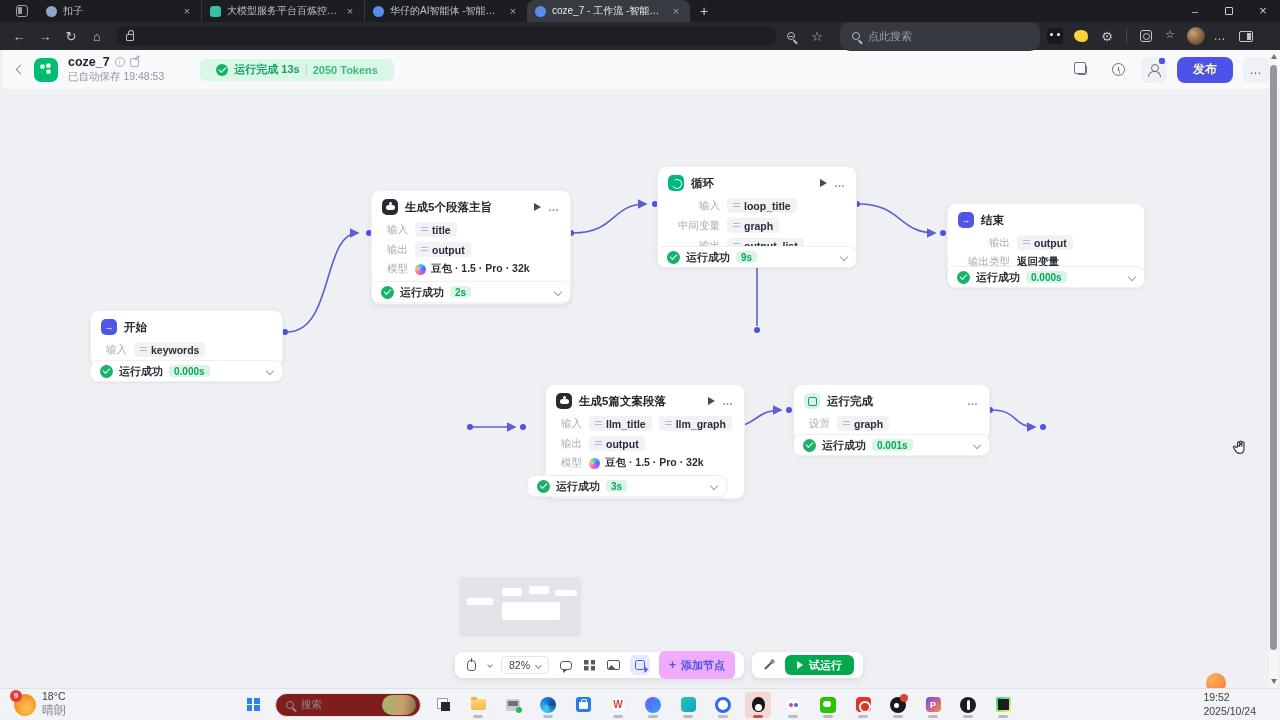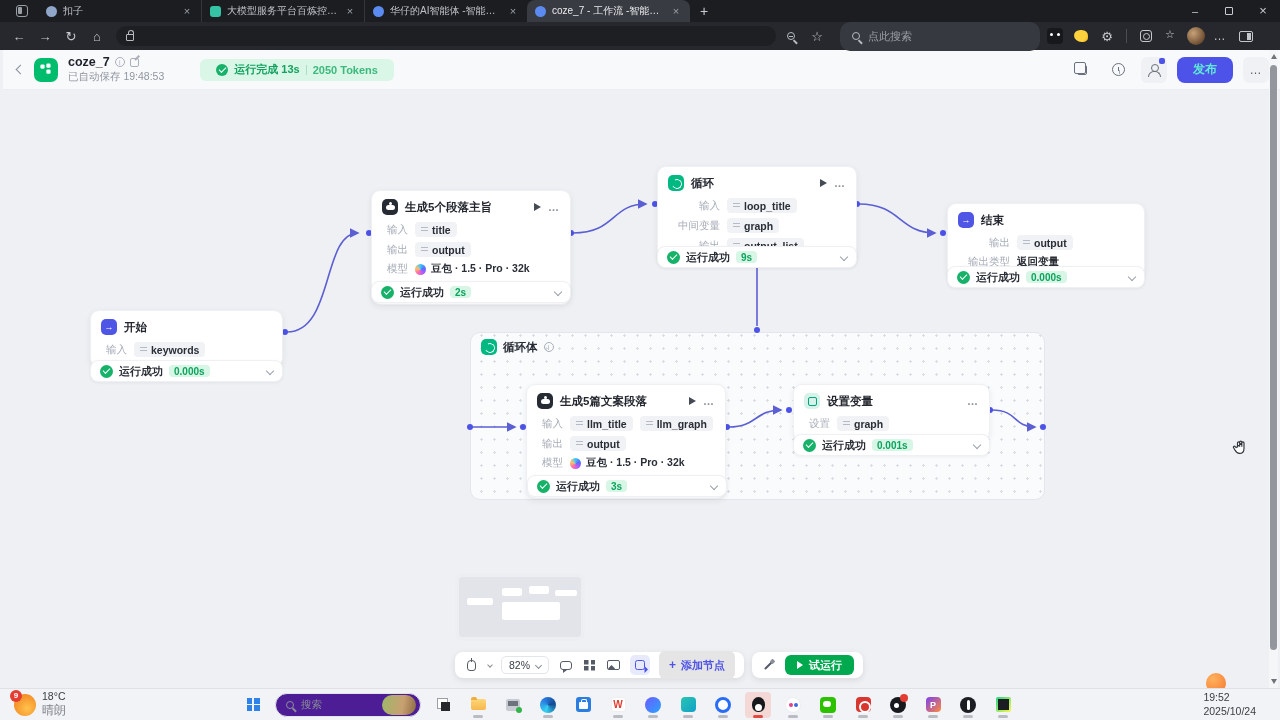--- a/index.html
+++ b/index.html
@@ -80,21 +80,21 @@
   .hic { width:26px; height:26px; display:flex; align-items:center; justify-content:center; color:#585e6a; border-radius:6px; position:relative; }
   .copyg { width:10px; height:10px; border:1.3px solid #6a707c; border-radius:2px; position:relative; }
   .copyg::before { content:""; position:absolute; left:-4px; top:-4px; width:10px; height:10px; border:1.3px solid #6a707c; border-radius:2px; background:#f8f9fb; }
   .clockg { width:13px; height:13px; border:1.4px solid #6a707c; border-radius:50%; position:relative; }
   .clockg::after { content:""; position:absolute; left:5px; top:2.5px; width:1.4px; height:4px; background:#6a707c; box-shadow:1px 3px 0 -0.2px #6a707c; }
   .userg { width:12px; height:12px; position:relative; }
   .userg::before { content:""; position:absolute; left:3px; top:0; width:6px; height:6px; border:1.4px solid #6a707c; border-radius:50%; }
   .userg::after { content:""; position:absolute; left:0; bottom:-1px; width:11px; height:5px; border:1.4px solid #6a707c; border-bottom:none; border-radius:6px 6px 0 0; }
   .userb { background:#f0f1f4; }
   .userb::after { content:""; position:absolute; right:2px; top:1px; width:6px; height:6px; background:#4d53e8; border-radius:2px; }
-  .pub { height:26px; padding:0 16px; border:none; border-radius:8px; background:#4d53e8; color:#5eead4; font-size:12px; font-weight:600; font-family:inherit; }
+  .pub { height:26px; padding:0 16px; border:none; border-radius:8px; background:#4d53e8; color:#fef9c3; font-size:12px; font-weight:600; font-family:inherit; }
   .moreb { background:#f0f1f4; color:#585e6a; font-size:12px; }
 
   
   .canvas { position:absolute; left:0; top:90px; width:1280px; height:598px; background:#eff0f3; overflow:hidden; }
   .edges { position:absolute; left:0; top:0; pointer-events:none; z-index:1; }
 
   .lbody { position:absolute; left:470px; top:242px; width:575px; height:168px; background:#fafbfd; border:1px solid #e3e6ec; border-radius:10px; z-index:0;
     background-image:radial-gradient(#d9dde4 1px, transparent 1.3px); background-size:13px 13px; background-position:4px 22px; }
   .lbhead { display:flex; align-items:center; gap:6px; padding:6px 10px; font-size:11.5px; font-weight:700; color:#262b34; }
 
@@ -143,21 +143,21 @@
   .gridg { width:11px; height:11px; background:
      linear-gradient(#555b66,#555b66) 0 0/4.5px 4.5px no-repeat,
      linear-gradient(#555b66,#555b66) 100% 0/4.5px 4.5px no-repeat,
      linear-gradient(#555b66,#555b66) 0 100%/4.5px 4.5px no-repeat,
      linear-gradient(#555b66,#555b66) 100% 100%/4.5px 4.5px no-repeat; }
   .imgg { width:13px; height:10px; border:1.3px solid #555b66; border-radius:2px; position:relative; overflow:hidden; }
   .imgg::after { content:""; position:absolute; left:1px; bottom:-2px; width:5px; height:5px; background:#555b66; transform:rotate(45deg); }
   .tic.sel { background:#e7eafc; border-radius:5px; width:20px; height:20px; }
   .ptrg { width:10px; height:10px; border:1.4px solid #4d53e8; border-radius:2.5px; position:relative; }
   .ptrg::after { content:""; position:absolute; right:-3px; bottom:-3px; width:0; height:0; border-top:5px solid #4d53e8; border-left:5px solid transparent; transform:rotate(45deg); }
-  .addnode { height:20px; background:#e5e5e5; color:#4d53e8; border:none; border-radius:6px; font-size:11px; font-weight:600; font-family:inherit; display:flex; align-items:center; gap:5px; padding:14px 10px; }
+  .addnode { height:20px; background:#f0abfc; color:#4d53e8; border:none; border-radius:6px; font-size:11px; font-weight:600; font-family:inherit; display:flex; align-items:center; gap:5px; padding:14px 10px; }
   .addnode .plus { font-size:12px; font-weight:700; }
   .plus::before { content:"+"; }
   .wandg { width:12px; height:2px; background:#555b66; transform:rotate(-45deg); border-radius:1px; position:relative; }
   .wandg::after { content:""; position:absolute; right:-1px; top:-1px; width:4px; height:4px; background:#8a909b; border-radius:1px; }
   .runbtn { height:20px; background:#00a94e; color:#fff; border:none; border-radius:6px; font-size:11px; font-weight:700; font-family:inherit; display:flex; align-items:center; gap:6px; padding:0 12px; }
   .wplay { width:0; height:0; border-left:6px solid #fff; border-top:4px solid transparent; border-bottom:4px solid transparent; }
 
   
   .cursor { position:absolute; left:1230px; top:348px; z-index:6; }
   .helper { position:absolute; left:1206px; top:583px; width:20px; height:20px; border-radius:50%; background:radial-gradient(circle at 35% 30%, #ffb25e, #f4772e); z-index:3; }
@@ -175,21 +175,21 @@
   .wic { width:22px; height:22px; border-radius:50%; background:radial-gradient(circle at 60% 65%, #ffc24d, #f07818); position:relative; }
   .wbadge { position:absolute; left:-4px; top:-4px; width:12px; height:12px; background:#e23c33; border-radius:50%; color:#fff; font-size:8px; display:flex; align-items:center; justify-content:center; font-weight:700; }
   .wtxt div:first-child { font-size:10.5px; color:#3a3d42; }
   .wtxt div:last-child { font-size:12px; color:#80858c; }
   .tcenter { display:flex; align-items:center; gap:9px; }
   .tbtn { width:26px; height:26px; display:flex; align-items:center; justify-content:center; border-radius:4px; position:relative; }
   .dash::after { content:""; position:absolute; bottom:0; left:8px; width:10px; height:2.5px; background:#b9bdc3; border-radius:2px; }
   .dash.red::after { background:#e04a3f; }
   .winlogo { width:13px; height:13px; display:grid; grid-template:1fr 1fr / 1fr 1fr; gap:1.5px; }
   .winlogo i { background:#2f82e8; }
-  .tsearch { width:146px; height:24px; background:#4c1d95; border:1px solid #e2e4e8; border-radius:12px; display:flex; align-items:center; gap:7px; padding:0 4px 0 10px; }
+  .tsearch { width:146px; height:24px; background:#7f1d1d; border:1px solid #e2e4e8; border-radius:12px; display:flex; align-items:center; gap:7px; padding:0 4px 0 10px; }
   .tsearch .mag { border-color:#8a8f96; }
   .tsearch .mag::after { background:#8a8f96; }
   .tsearch span.ph { font-size:10.5px; color:#8a8f96; flex:1; }
   .tsimg { width:34px; height:20px; border-radius:10px; background:linear-gradient(100deg,#9db86a, #c9a070 60%, #8a6b45); }
   .tvg { width:13px; height:13px; position:relative; }
   .tvg::before { content:""; position:absolute; left:0; top:0; width:9px; height:9px; background:#fff; border:1px solid #9aa0a6; }
   .tvg::after { content:""; position:absolute; right:0; bottom:0; width:9px; height:9px; background:#26282c; }
   .folderg { width:15px; height:11px; background:linear-gradient(#ffd777,#f6b84e); border-radius:2px; position:relative; }
   .folderg::before { content:""; position:absolute; left:0; top:-2.5px; width:6px; height:3px; background:#f0ad3f; border-radius:2px 2px 0 0; }
   .deviceg { width:14px; height:12px; background:#c8ccd2; border-radius:2px; position:relative; }
@@ -352,27 +352,20 @@
         <circle cx="757" cy="240" r="3"></circle>
       <circle cx="470" cy="337" r="3"></circle>
         <circle cx="523" cy="337" r="3"></circle>
       <circle cx="727" cy="337" r="3"></circle>
         <circle cx="789" cy="320" r="3"></circle>
       <circle cx="990" cy="320" r="3"></circle>
         <circle cx="1043" cy="337" r="3"></circle>
     </g>
   </svg>
 
-  <div class="lbody">
-    <div class="lbhead">
-      <span class="ni ni-loop"></span>
-      <span>循环体</span>
-      <span class="info"></span>
-    </div>
-  </div>
 
   <div class="card" style="left:90px; top:220px; width:193px;">
     <div class="chead">
       <span class="ni ni-start"></span>
       <span class="ntitle">开始</span>
     </div>
     <div class="nrow">
       <span class="nlabel" style="width:26px;">输入</span>
       <span class="tag">
           <span class="ticon"></span>
@@ -486,21 +479,21 @@
       </div>
   </div>
   <div class="stbar" style="left:947px; top:176px; width:198px;">
     <span class="okc"></span>
     <span class="stxt">运行成功</span>
     <span class="stime">0.000s</span>
     <span class="spacer"></span>
       <span class="chev"></span>
   </div>
 
-  <div class="card" style="left:526px; top:294px; width:200px;">
+  <div class="card" style="left:545px; top:294px; width:200px;">
     <div class="chead">
       <span class="ni ni-llm"></span>
       <span class="ntitle">生成5篇文案段落</span>
       <span class="spacer"></span>
       <span class="play"></span>
       <span class="mdots ic-dots"></span>
     </div>
     <div class="nrow">
         <span class="nlabel" style="width:26px;">输入</span>
       <span class="tag">
@@ -535,21 +528,21 @@
     <span class="okc"></span>
     <span class="stxt">运行成功</span>
     <span class="stime">3s</span>
     <span class="spacer"></span>
       <span class="chev"></span>
   </div>
 
   <div class="card" style="left:793px; top:294px; width:197px;">
     <div class="chead">
       <span class="ni ni-setvar"></span>
-      <span class="ntitle">设置变量</span>
+      <span class="ntitle">运行完成</span>
       <span class="spacer"></span>
       <span class="mdots ic-dots"></span>
     </div>
     <div class="nrow">
         <span class="nlabel" style="width:26px;">设置</span>
       <span class="tag">
           <span class="ticon"></span>
           <span>graph</span>
         </span>
       </div>

